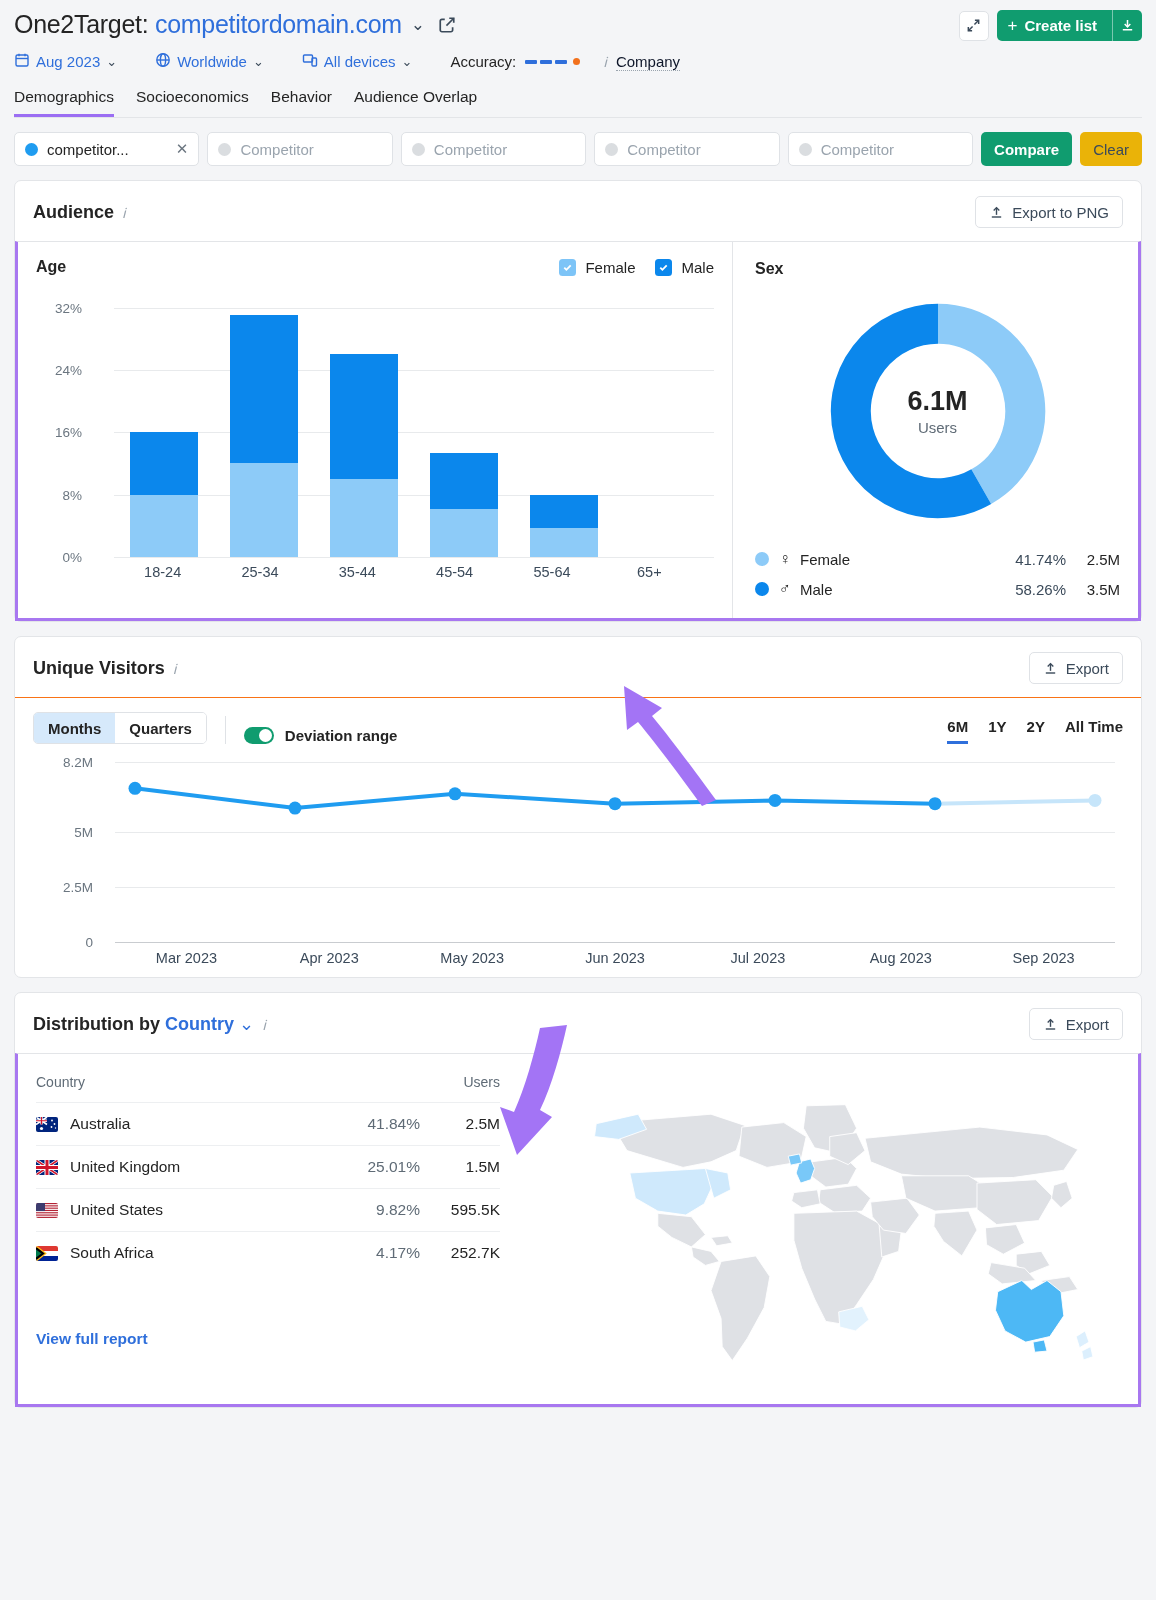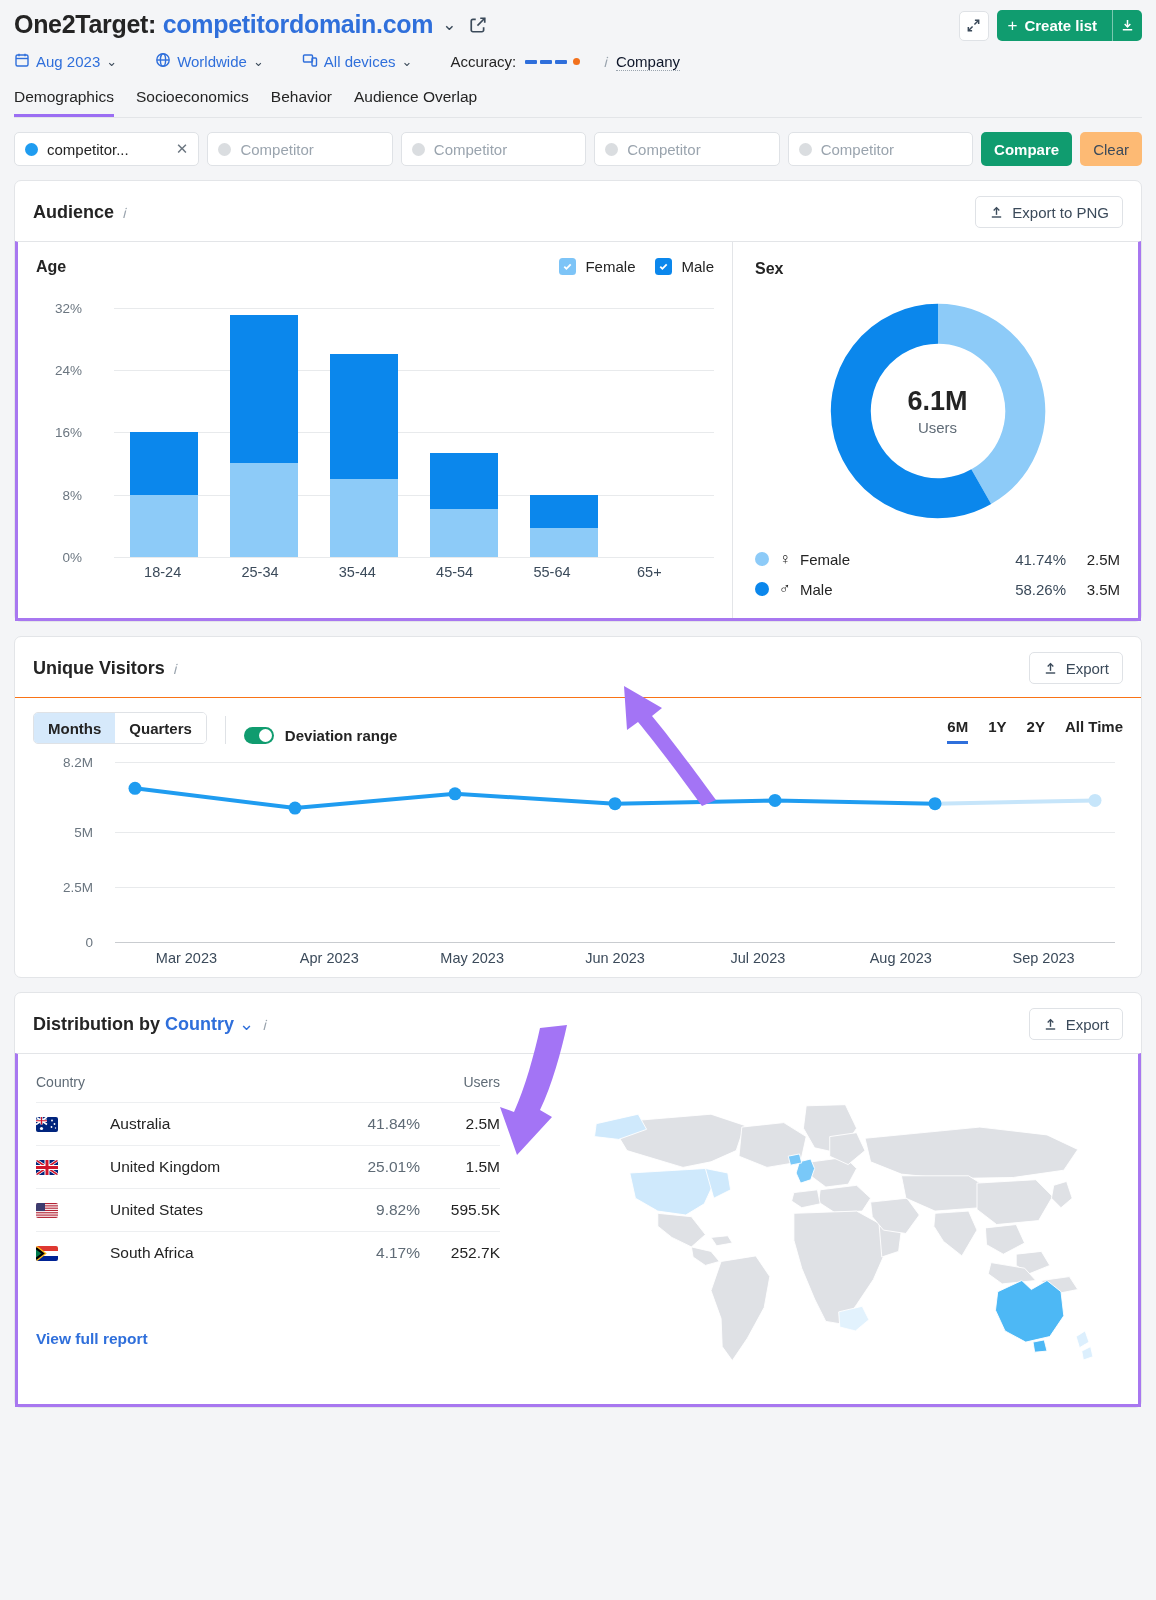--- a/index.html
+++ b/index.html
@@ -8,21 +8,21 @@
     background: #f4f5f7;
     font-family: "Liberation Sans", sans-serif;
     color: #242424;
     overflow: hidden;
     position: relative;
   }
 
   
   .topbar { padding: 10px 14px 0 14px; background: #f4f5f7; position: relative; }
   .title-row { display: flex; align-items: center; }
-  .page-title { font-size: 25px; font-weight: bold; letter-spacing: -0.3px; }
+  .page-title { font-size: 25px; font-weight: normal; letter-spacing: -0.3px; }
   .page-title .domain { color: #2f6fdb; }
   .chev { color: #3b4a5a; font-size: 17px; margin-left: 9px; cursor: pointer; }
   .ext-link { margin-left: 13px; width: 18px; height: 18px; display:inline-block; }
 
   .header-actions { position: absolute; right: 14px; top: 10px; display: flex; align-items: center; gap: 8px; }
   .icon-btn-sq {
     width: 30px; height: 30px; border: 1px solid #dfe2e6; border-radius: 5px;
     background: #fff; display: flex; align-items: center; justify-content: center; cursor: pointer;
   }
   .create-group { display: flex; align-items: stretch; border-radius: 5px; overflow: hidden; }
@@ -56,41 +56,41 @@
     flex: 1; height: 34px; background: #fff; border: 1px solid #dfe2e6; border-radius: 5px;
     display: flex; align-items: center; padding: 0 10px; gap: 9px; font-size: 15px; cursor: text;
   }
   .chip .dot { width: 13px; height: 13px; border-radius: 50%; background: #dadde0; flex-shrink: 0; }
   .chip.filled .dot { background: #1f9cf0; }
   .chip .ph { color: #9aa4ae; }
   .chip .val { color: #242424; }
   .chip .x { margin-left: auto; color: #6b7680; font-size: 15px; cursor: pointer; }
   .compare-btn { background: #109c6f; color: #fff; font-size: 15px; font-weight: bold; height: 34px;
                  padding: 0 13px; border-radius: 5px; display:flex; align-items:center; cursor:pointer; }
-  .clear-btn { background: #fdba74; color: #3b4a5a; font-size: 15px; height: 34px; padding: 0 13px;
+  .clear-btn { background: #eab308; color: #3b4a5a; font-size: 15px; height: 34px; padding: 0 13px;
                border-radius: 5px; display:flex; align-items:center; cursor:pointer; }
 
   
   .card { background: #fff; border: 1px solid #e3e5e8; border-radius: 7px; margin: 14px 14px 0 14px; }
   .card-head { display:flex; align-items:center; padding: 15px 18px 13px 18px; }
   .card-title { font-size: 18px; font-weight: bold; }
   .card-title .blue { color: #2f6fdb; }
   .card-head .info-i { margin-left: 8px; }
   .export-btn {
     margin-left: auto; border: 1px solid #dfe2e6; background: #fff; border-radius: 5px;
     height: 32px; padding: 0 13px; display:flex; align-items:center; gap:8px; font-size: 15px; color:#3b4a5a; cursor:pointer;
   }
 
   .hl { border: 3px solid #a877f0; }
   .audience-body { display: flex; border-top: 1px solid #e3e5e8; }
   .age-pane { width: 715px; padding: 16px 18px 14px 18px; border-right: 1px solid #e3e5e8; }
   .sex-pane { flex: 1; padding: 18px 18px 14px 22px; }
   .pane-title { font-size: 16px; font-weight: bold; }
 
-  .age-head { display:flex; align-items:flex-start; }
+  .age-head { display:flex; align-items:flex-end; }
   .legend-checks { margin-left:auto; display:flex; align-items:center; gap: 20px; font-size: 15px; }
   .lc { display:flex; align-items:center; gap: 9px; cursor:pointer; }
   .cbox { width: 17px; height: 17px; border-radius: 3.5px; display:flex; align-items:center; justify-content:center; }
   .cbox.light { background: #7dc4f7; }
   .cbox.dark  { background: #0b87ec; }
   .cbox svg { width: 11px; height: 11px; }
 
   
   .barchart { position: relative; height: 300px; margin-top: 16px; }
   .y-axis { position: absolute; left: 0; top: 0; width: 56px; height: 265px; }
@@ -140,21 +140,21 @@
   .lc-xlab { flex:1; text-align:center; font-size: 14.5px; color:#3b4a5a; }
 
   
   .dist-body { display:flex; border-top: 1px solid #e3e5e8; }
   .dist-table { width: 500px; padding: 16px 18px 0 18px; position: relative; }
   .dt-head { display:flex; font-size: 14px; color:#5f6b76; padding: 4px 0 12px 0; }
   .dt-head .c1 { flex:1; }
   .dt-head .c3 { width: 80px; text-align:right; }
   .dt-row { display:flex; align-items:center; font-size: 15.5px; padding: 12px 0; border-top: 1px solid #edeff1; }
   .flag { width: 22px; height: 15px; margin-right: 12px; border-radius: 2px; overflow:hidden; flex-shrink:0; }
-  .dt-row .name { flex:1;margin-left:40px; }
+  .dt-row .name { flex:1; }
   .dt-row .pct { color:#5f6b76; width: 90px; text-align:right; }
   .dt-row .users { width: 80px; text-align:right; }
   .view-full { color:#2f6fdb; font-size: 15.5px; padding: 56px 0 20px 0; cursor:pointer;font-weight:bold; }
   .map-pane { flex:1; padding: 10px 10px 10px 0; display:flex; align-items:center; justify-content:center; }
 
   
   .arrow-overlay { position:absolute; left:0; top:0; width:1156px; height:1600px; pointer-events:none; z-index: 50; }
 </style>
 </head>
 <body>

